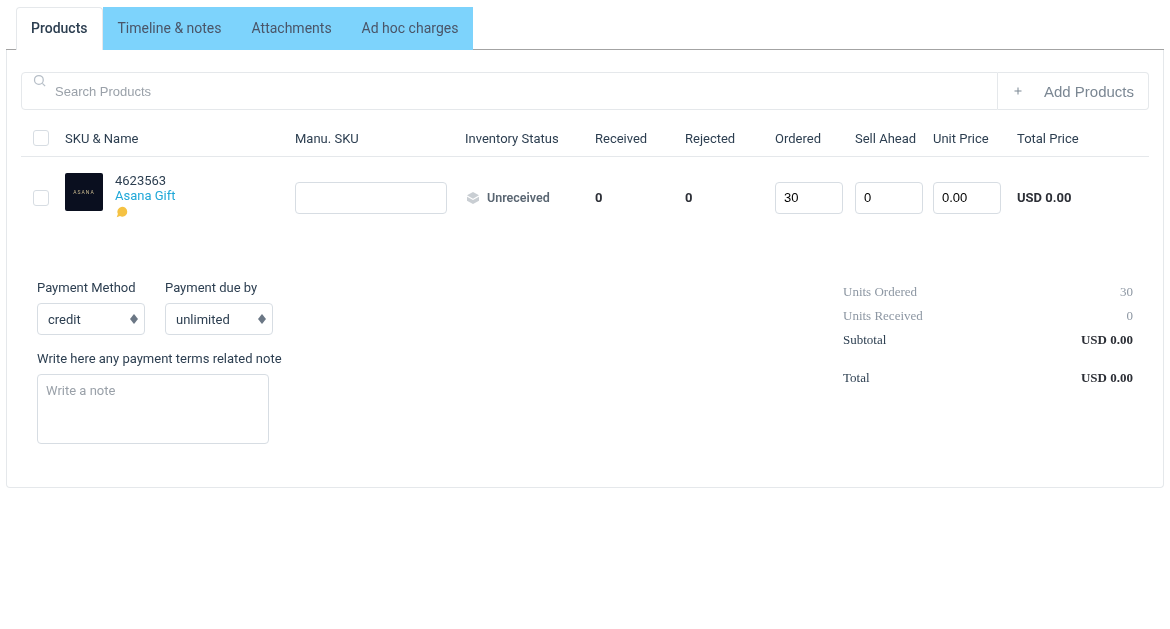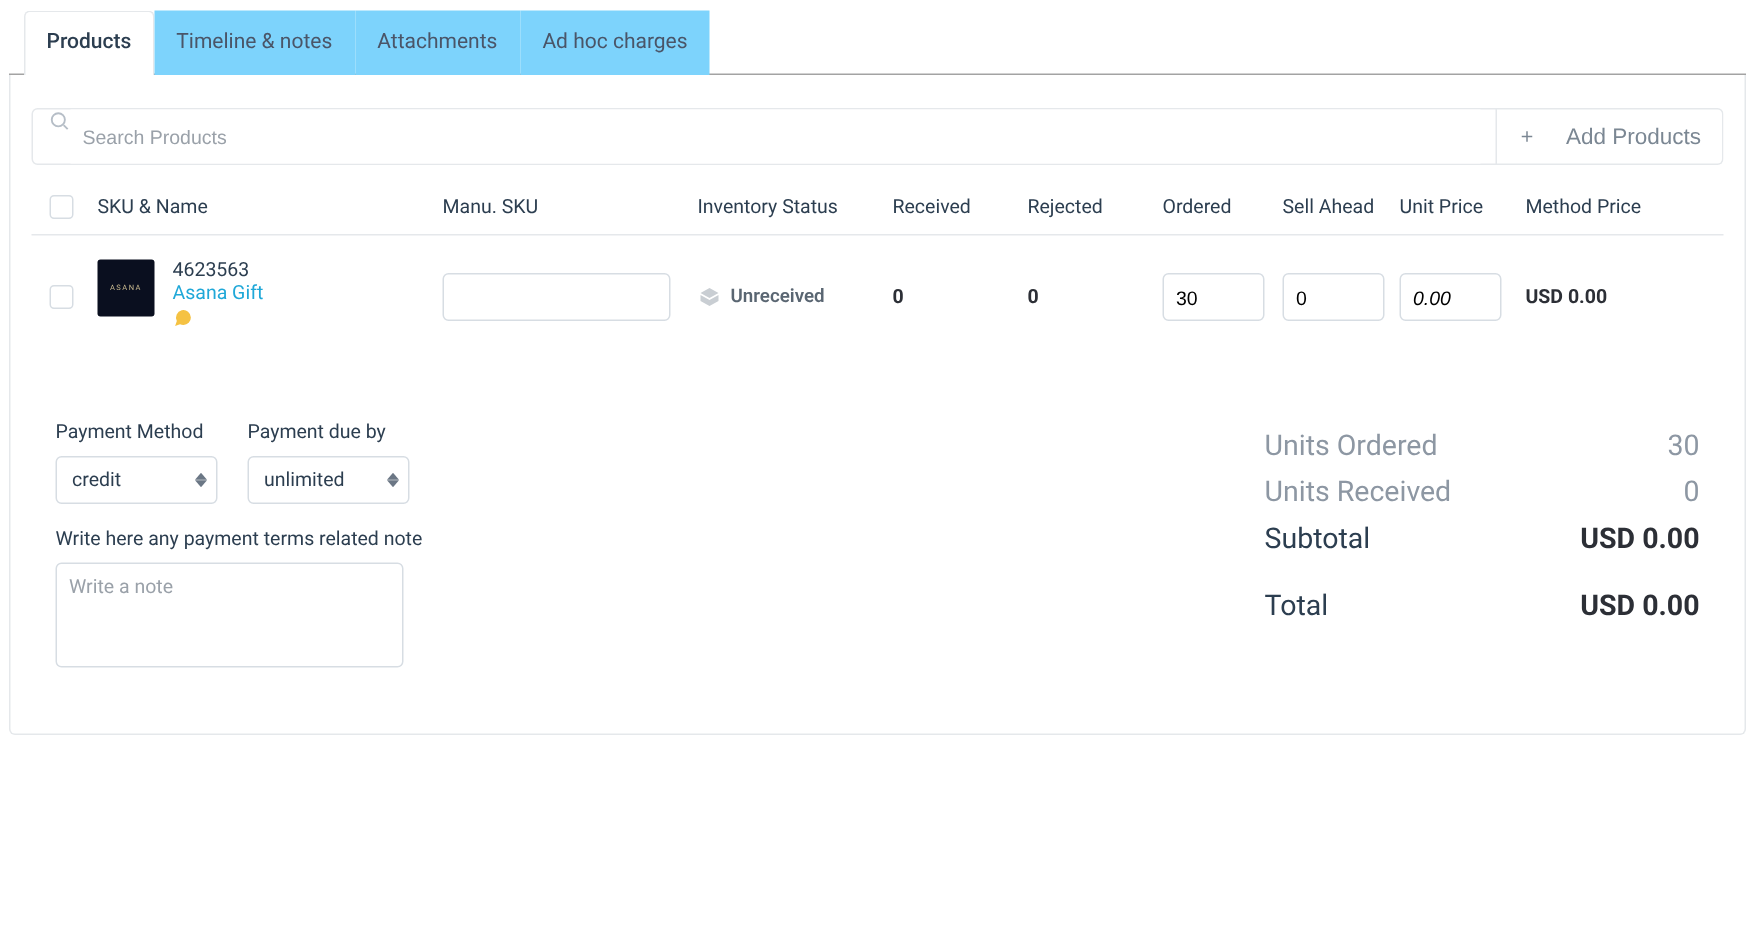--- a/index.html
+++ b/index.html
@@ -114,21 +114,21 @@
     border: 1px solid #d7dde3;
     border-radius: 4px;
     height: 32px;
     padding: 0 8px;
     font-size: 13px;
     outline: none;
   }
   .w-manu { width: 152px; }
   .w-ord  { width: 68px; }
   .w-sah  { width: 68px; }
-  .w-pr   { width: 68px; font-style: italic; }
+  .w-pr   { width: 68px; }
   .inv-status { display: flex; align-items: flex-start; gap: 6px; color: #5a6672; font-weight: 600; font-size: 12.5px; }
   .zero { font-weight: 700; color: #2c2f36; font-size: 13px; }
   .tot-cell { font-weight: 700; color: #2c2f36; }
 
   .footer {
     display: flex;
     justify-content: space-between;
     padding: 34px 16px 0;
   }
   .pay-block { }
@@ -157,21 +157,21 @@
     border-radius: 4px;
     width: 232px; height: 70px;
     padding: 8px;
     font-size: 13px;
     font-family: inherit;
     resize: none;
     outline: none;
   }
   .note-ta::placeholder { color: #9aa1a9; }
 
-  .totals { width: 290px; font-size: 19px; }
+  .totals { width: 290px; font-size: 13px; font-family: Liberation Serif, serif; }
   .tot-row {
     display: flex; justify-content: space-between;
     padding: 4px 0;
   }
   .muted { color: #8d97a3; }
   .tot-sep { height: 14px; }
   .tot-strong { font-weight: 700; color: #2c2f36; }
 </style>
 </head>
 <body>
@@ -209,21 +209,21 @@
           <div class="chk"></div>
         </div>
       <div>SKU &amp; Name</div>
       <div>Manu. SKU</div>
       <div>Inventory Status</div>
       <div>Received</div>
       <div>Rejected</div>
       <div>Ordered</div>
       <div>Sell Ahead</div>
       <div>Unit Price</div>
-      <div>Method Price</div>
+      <div>Total Price</div>
     </div>
 
     <div class="table-row">
       <div>
           <div class="chk"></div>
         </div>
       <div class="prod-cell">
         <div class="thumb">ASANA</div>
         <div class="prod-meta">
           <div class="sku">4623563</div>

